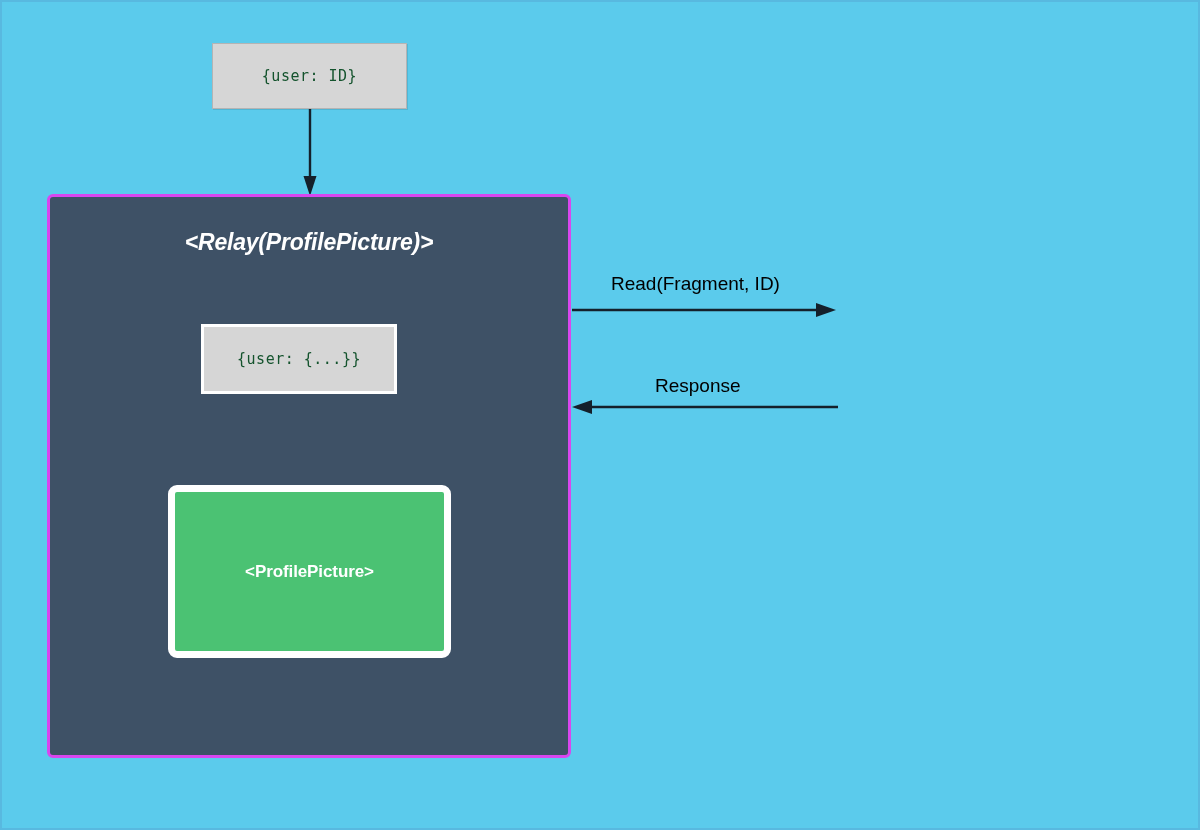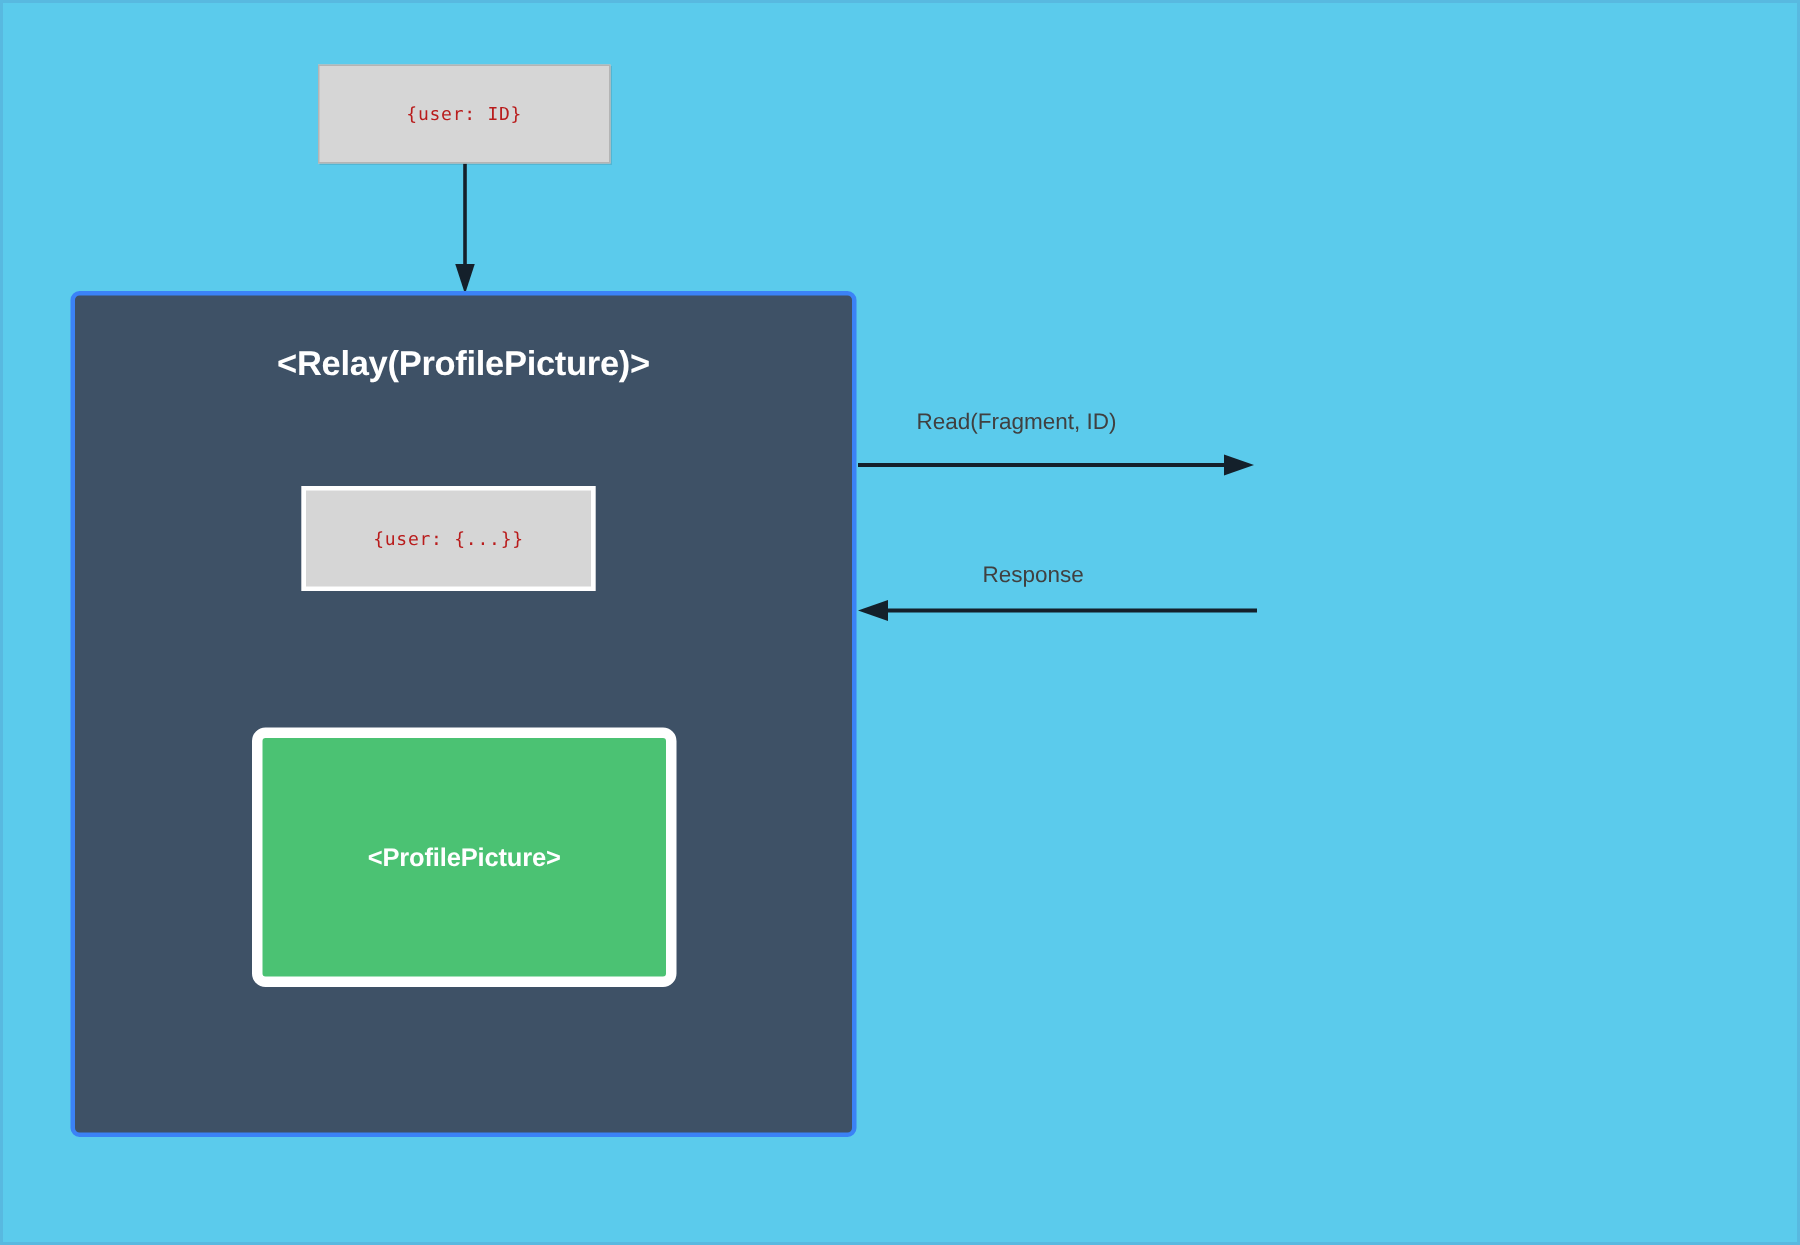--- a/index.html
+++ b/index.html
@@ -41,23 +41,24 @@
     box-shadow: 1px 1px 0 rgba(0,0,0,0.10);
   }
 
   
   #relay-container {
     left: 45px;
     top: 192px;
     width: 524px;
     height: 564px;
     background: #3e5166;
-    border: 3px solid #3b82f6;
+    border: 3px solid #d946ef;
     border-radius: 6px;
     display: block;
+    font-style: italic;
   }
 
   #relay-container-title {
     position: absolute;
     left: 0;
     right: 0;
     top: 32px;
     text-align: center;
     color: #ffffff;
     font-size: 23px;
@@ -70,22 +71,22 @@
     left: 199px;
     top: 322px;
     width: 196px;
     height: 70px;
     background: #d6d6d6;
     border: 3px solid #ffffff;
   }
 
   .mono-label {
     font-family: "DejaVu Sans Mono", "Liberation Mono", monospace;
-    font-size: 12px;
-    color: #b91c1c;
+    font-size: 15px;
+    color: #14532d;
     letter-spacing: 0.5px;
     white-space: pre;
   }
 
   
   #profile-picture-box {
     left: 166px;
     top: 483px;
     width: 283px;
     height: 173px;
@@ -115,22 +116,22 @@
   #relay-store-label {
     color: #ffffff;
     font-size: 20px;
     font-weight: bold;
     line-height: 1.45;
   }
 
   
   .edge-label {
     position: absolute;
-    color: #404040;
-    font-size: 15px;
+    color: #000000;
+    font-size: 19px;
     white-space: nowrap;
   }
 
   #read-edge-label {
     left: 609px;
     top: 271px;
   }
 
   #response-edge-label {
     left: 653px;

